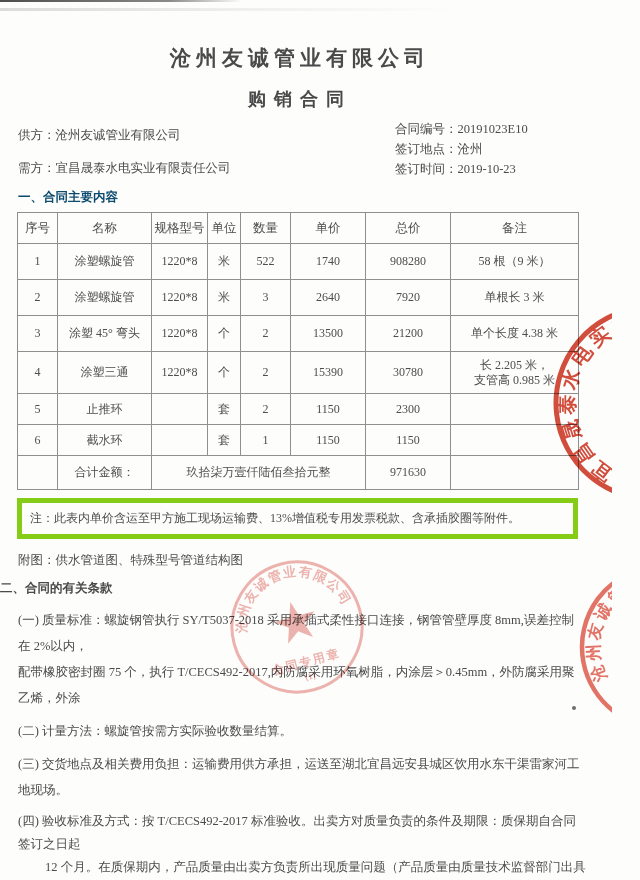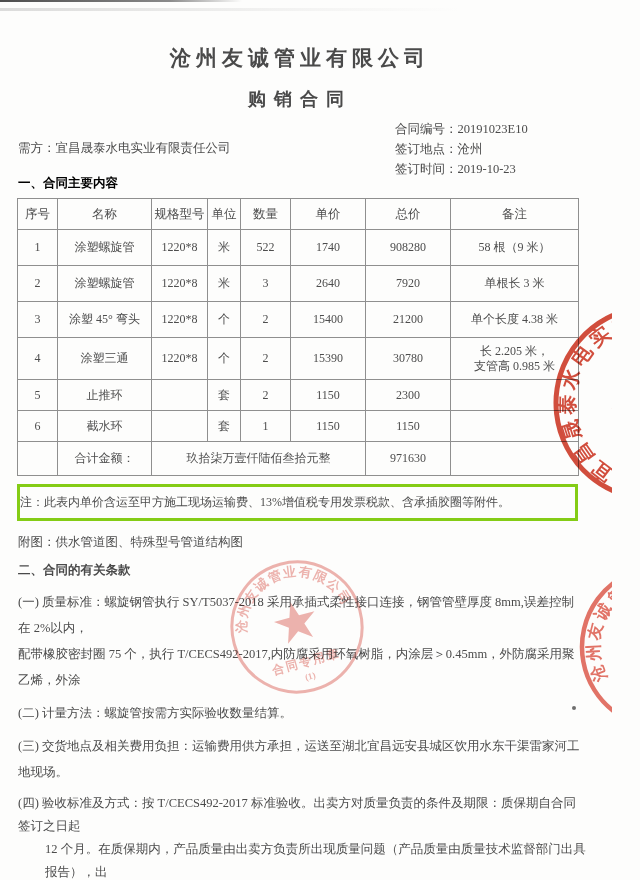--- a/index.html
+++ b/index.html
@@ -20,42 +20,42 @@
   .head-wrap{width:600px;text-align:center;}
   .company-title{margin:44px 0 0 0;font-size:21px;font-weight:600;letter-spacing:5px;color:#4a4a4a;}
   .doc-title{margin:15px 0 0 0;font-size:18px;font-weight:600;letter-spacing:8px;color:#4a4a4a;}
 
   .meta{position:relative;margin-top:14px;padding:0 20px 0 18px;font-size:12.5px;}
   .meta-left .line{height:20px;line-height:20px;}
   .meta-left .gap{height:13px;}
   .meta-right{position:absolute;left:395px;top:-6px;}
   .meta-right .line{height:20px;line-height:20px;}
 
-  .section-title{padding-left:18px;font-size:12.5px;margin-top:17px;font-weight:600;color:#000000;}
+  .section-title{padding-left:18px;font-size:12.5px;margin-top:11px;font-weight:600;color:#0c4a6e;}
 
   table.items{border-collapse:collapse;margin:6px 0 0 17px;table-layout:fixed;width:561px;}
   table.items td,table.items th{
     border:1px solid #8f8f8f;font-weight:normal;
     text-align:center;vertical-align:middle;
     font-size:12px;color:#4d4d4d;padding:1px 2px;
   }
   table.items th{font-size:12.5px;margin-top:13px;}
   tr.h-row{height:31px;}
   tr.r-std{height:36px;}
   tr.r-tall{height:42px;}
   tr.r-short{height:31px;}
   tr.r-total{height:34px;}
   td.remark{white-space:pre-line;line-height:15px;}
   .note-box{
     margin:8px 0 0 17px;width:561px;box-sizing:border-box;
-    border:3px solid #84cc16;padding:7px 0;font-size:12px;color:#4d4d4d;
+    border:5px solid #84cc16;padding:7px 8px;font-size:12px;color:#4d4d4d;
   }
 
   .attachment{padding-left:18px;margin-top:13px;font-size:12.5px;}
-  .section2{padding-left:18px;margin-top:11px;font-size:12.5px;font-weight:600;color:#4a4a4a;}
+  .section2{margin-top:11px;font-size:12.5px;font-weight:600;color:#4a4a4a;}
 
   .clauses{padding:3px 26px 0 18px;font-size:12.5px;}
   .clause{margin-top:7px;}
   .clause .cl{line-height:26px;}
   .clause.tight .cl{line-height:23px;}
   .clause .indent{padding-left:27px;}
 
   
   .stamp{position:absolute;mix-blend-mode:multiply;pointer-events:none;}
   .stamp-buyer{left:542px;top:293px;opacity:.9;}
@@ -77,20 +77,23 @@
   <div class="scan-top"></div>
   <div class="scan-top2"></div>
 
   <div class="head-wrap">
     <h1 class="company-title">沧州友诚管业有限公司</h1>
     <h2 class="doc-title">购销合同</h2>
   </div>
 
   <div class="meta">
     <div class="meta-left">
+      <div class="line">
+        <span>供方：</span><span>沧州友诚管业有限公司</span>
+      </div>
       <div class="gap"></div>
       <div class="line">
         <span>需方：</span><span>宜昌晟泰水电实业有限责任公司</span>
       </div>
     </div>
     <div class="meta-right">
       <div class="line">
         <span>合同编号：</span><span>20191023E10</span>
       </div>
       <div class="line">
@@ -147,21 +150,21 @@
         <td>2640</td>
         <td>7920</td>
         <td class="remark">单根长 3 米</td>
       </tr>
       <tr class="r-std">
         <td>3</td>
         <td>涂塑 45° 弯头</td>
         <td>1220*8</td>
         <td>个</td>
         <td>2</td>
-        <td>15400</td>
+        <td>13500</td>
         <td>21200</td>
         <td class="remark">单个长度 4.38 米</td>
       </tr>
       <tr class="r-tall">
         <td>4</td>
         <td>涂塑三通</td>
         <td>1220*8</td>
         <td>个</td>
         <td>2</td>
         <td>15390</td>

